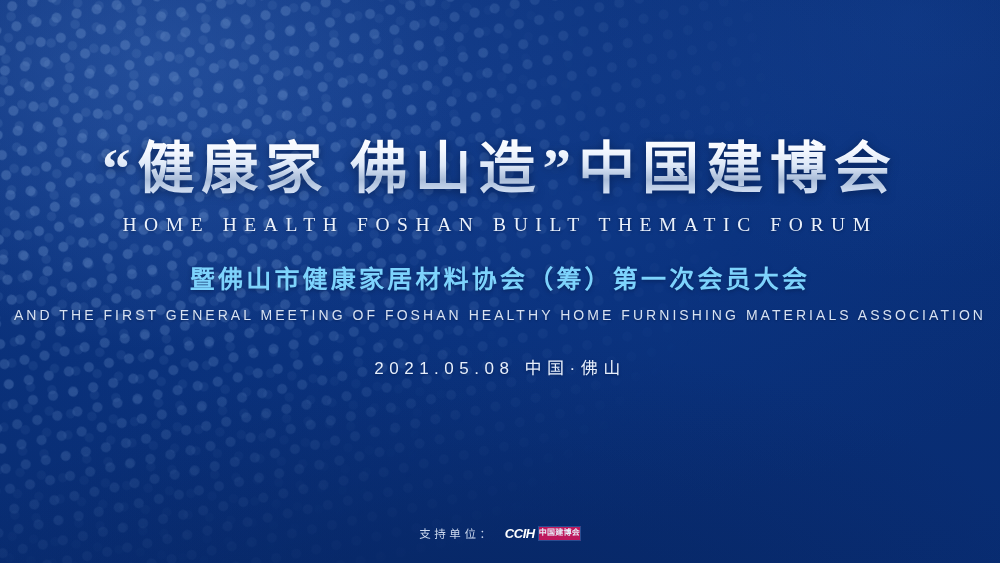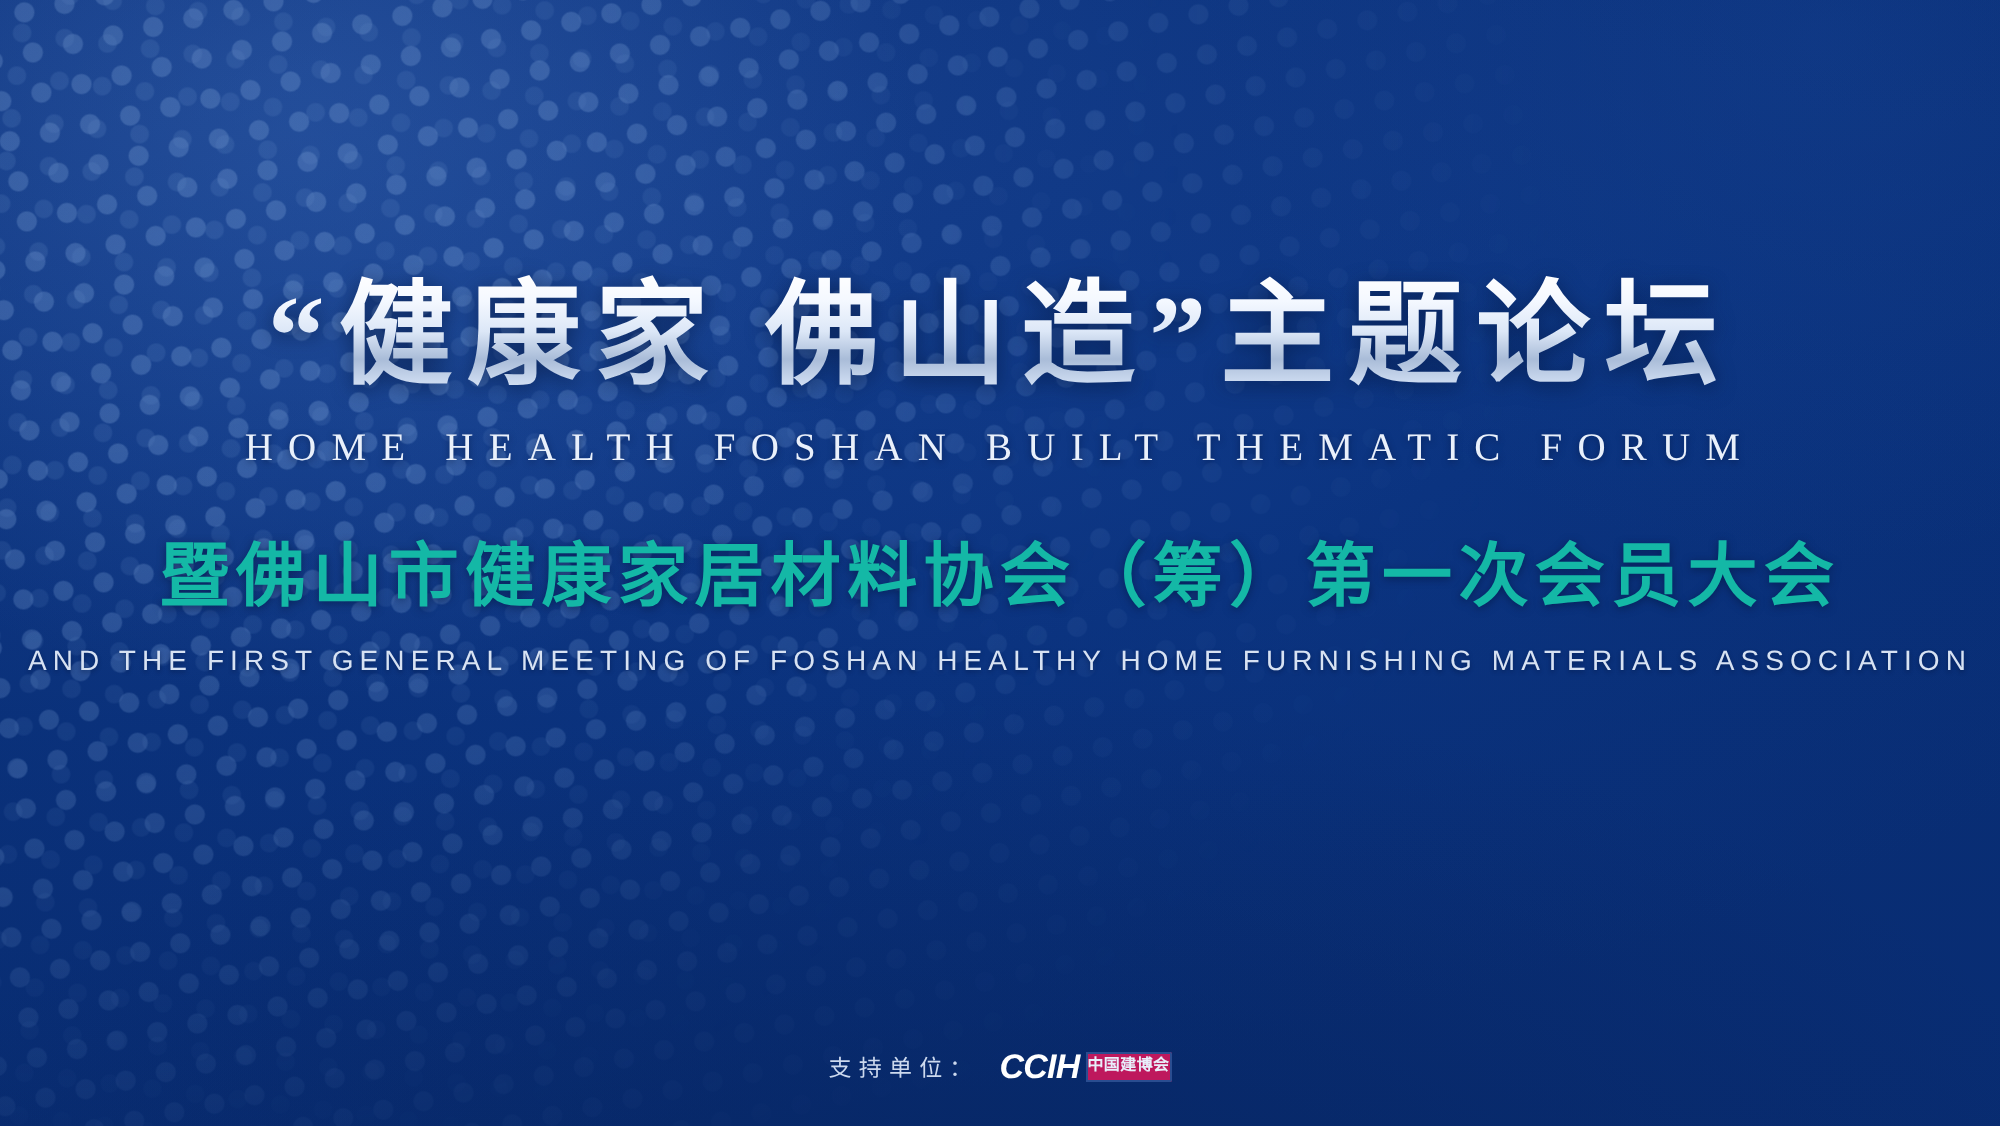--- a/index.html
+++ b/index.html
@@ -127,24 +127,24 @@
     letter-spacing: 7.6px;
     color: #e9f0fb;
     white-space: nowrap;
     text-shadow: 0 1px 3px rgba(3,20,58,0.5);
     font-family: Liberation Serif, serif;
   }
 
   .sub-title {
     margin: 23px 0 0 0;
     font-family: Liberation Serif, serif;
-    font-size: 35px;
+    font-size: 25px;
     font-weight: 700;
     letter-spacing: 3.2px;
-    color: #14b8a6;
+    color: #7dd3fc;
     white-space: nowrap;
     text-shadow: 0 1px 4px rgba(3,20,58,0.55);
   }
 
   .sub-title-en {
     margin: 12px 0 0 0;
     font-size: 14px;
     font-weight: 400;
     letter-spacing: 3.05px;
     color: #d7e2f3;
@@ -183,21 +183,21 @@
     align-items: stretch;
     height: 15px;
     border-radius: 1px;
     overflow: hidden;
   }
   .logo-mark {
     display: flex;
     align-items: center;
     padding: 0 3px 0 1px;
     font-family: "Liberation Sans", sans-serif;
-    font-size: 17px;
+    font-size: 13px;
     font-weight: 700;
     font-style: italic;
     letter-spacing: -0.4px;
     color: #ffffff;
     line-height: 1;
   }
   .logo-badge {
     display: flex;
     align-items: center;
     padding: 0 0;
@@ -221,28 +221,29 @@
   <div class="glow-tr"></div>
   <div class="dots"></div>
   <div class="dots b"></div>
   <div class="bg-vignette"></div>
   <div class="glow-bottom"></div>
 
   <div class="content">
 
     <div class="title-block">
 
-      <h1 class="main-title">“健康家 佛山造”主题论坛</h1>
+      <h1 class="main-title">“健康家 佛山造”中国建博会</h1>
 
       <p class="main-title-en">HOME HEALTH FOSHAN BUILT THEMATIC FORUM</p>
 
       <p class="sub-title">暨佛山市健康家居材料协会（筹）第一次会员大会</p>
 
       <p class="sub-title-en">AND THE FIRST GENERAL MEETING OF  FOSHAN HEALTHY HOME FURNISHING MATERIALS ASSOCIATION</p>
 
+      <p class="date-line">2021.05.08 中国·佛山</p>
 
     </div>
 
     <div class="footer">
       <span class="footer-label">支持单位：</span>
       <span class="logo">
         <span class="logo-mark">CCIH</span>
         <span class="logo-badge">中国建博会</span>
       </span>
     </div>

